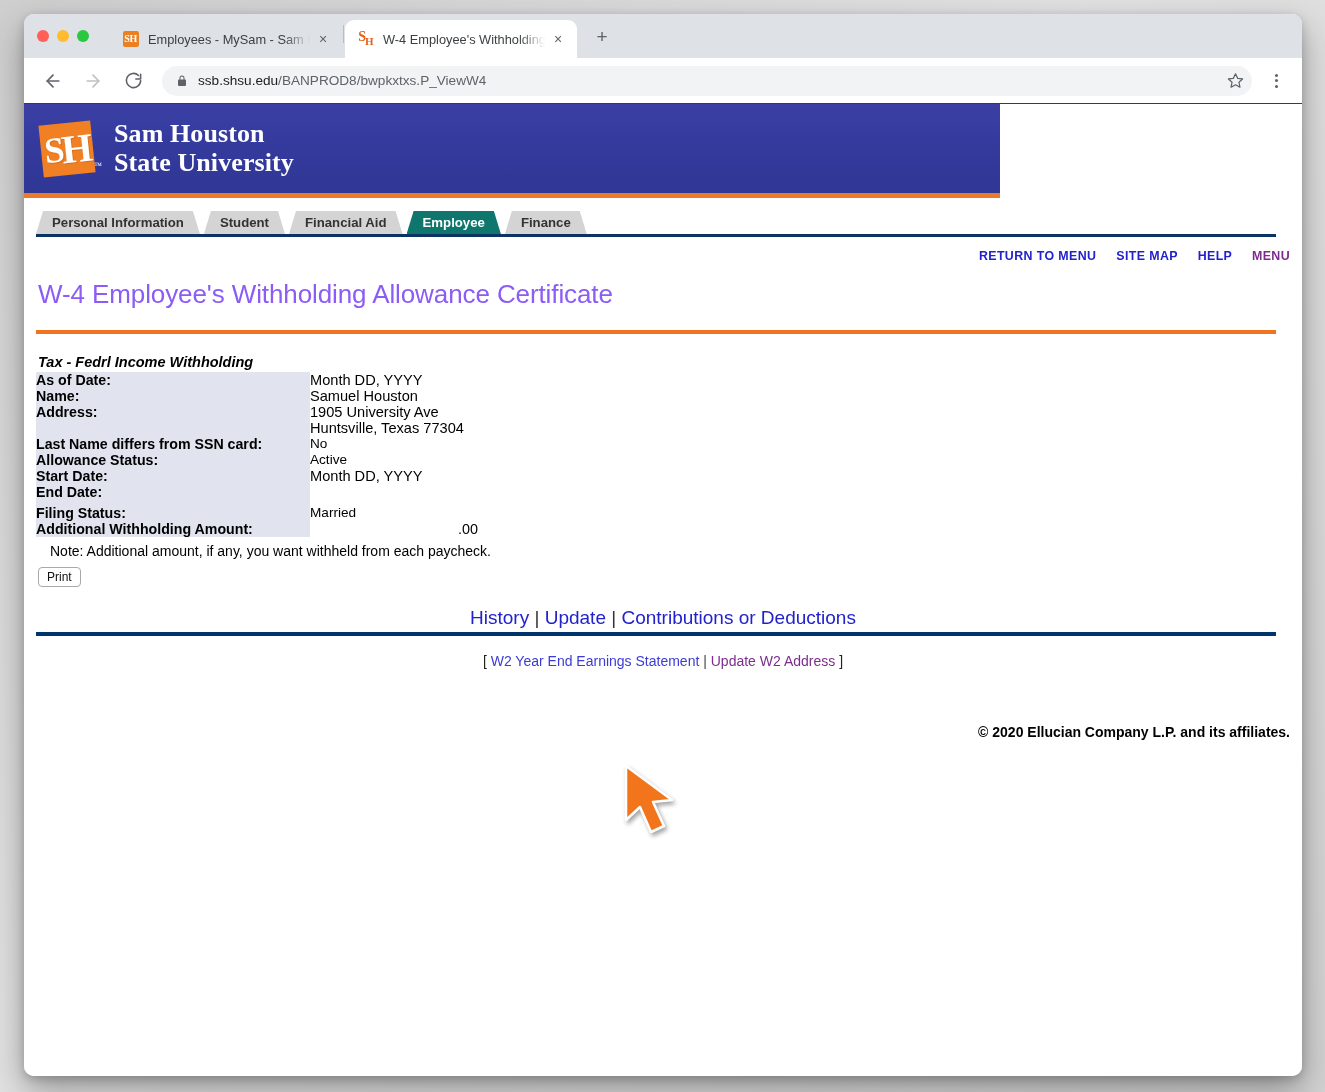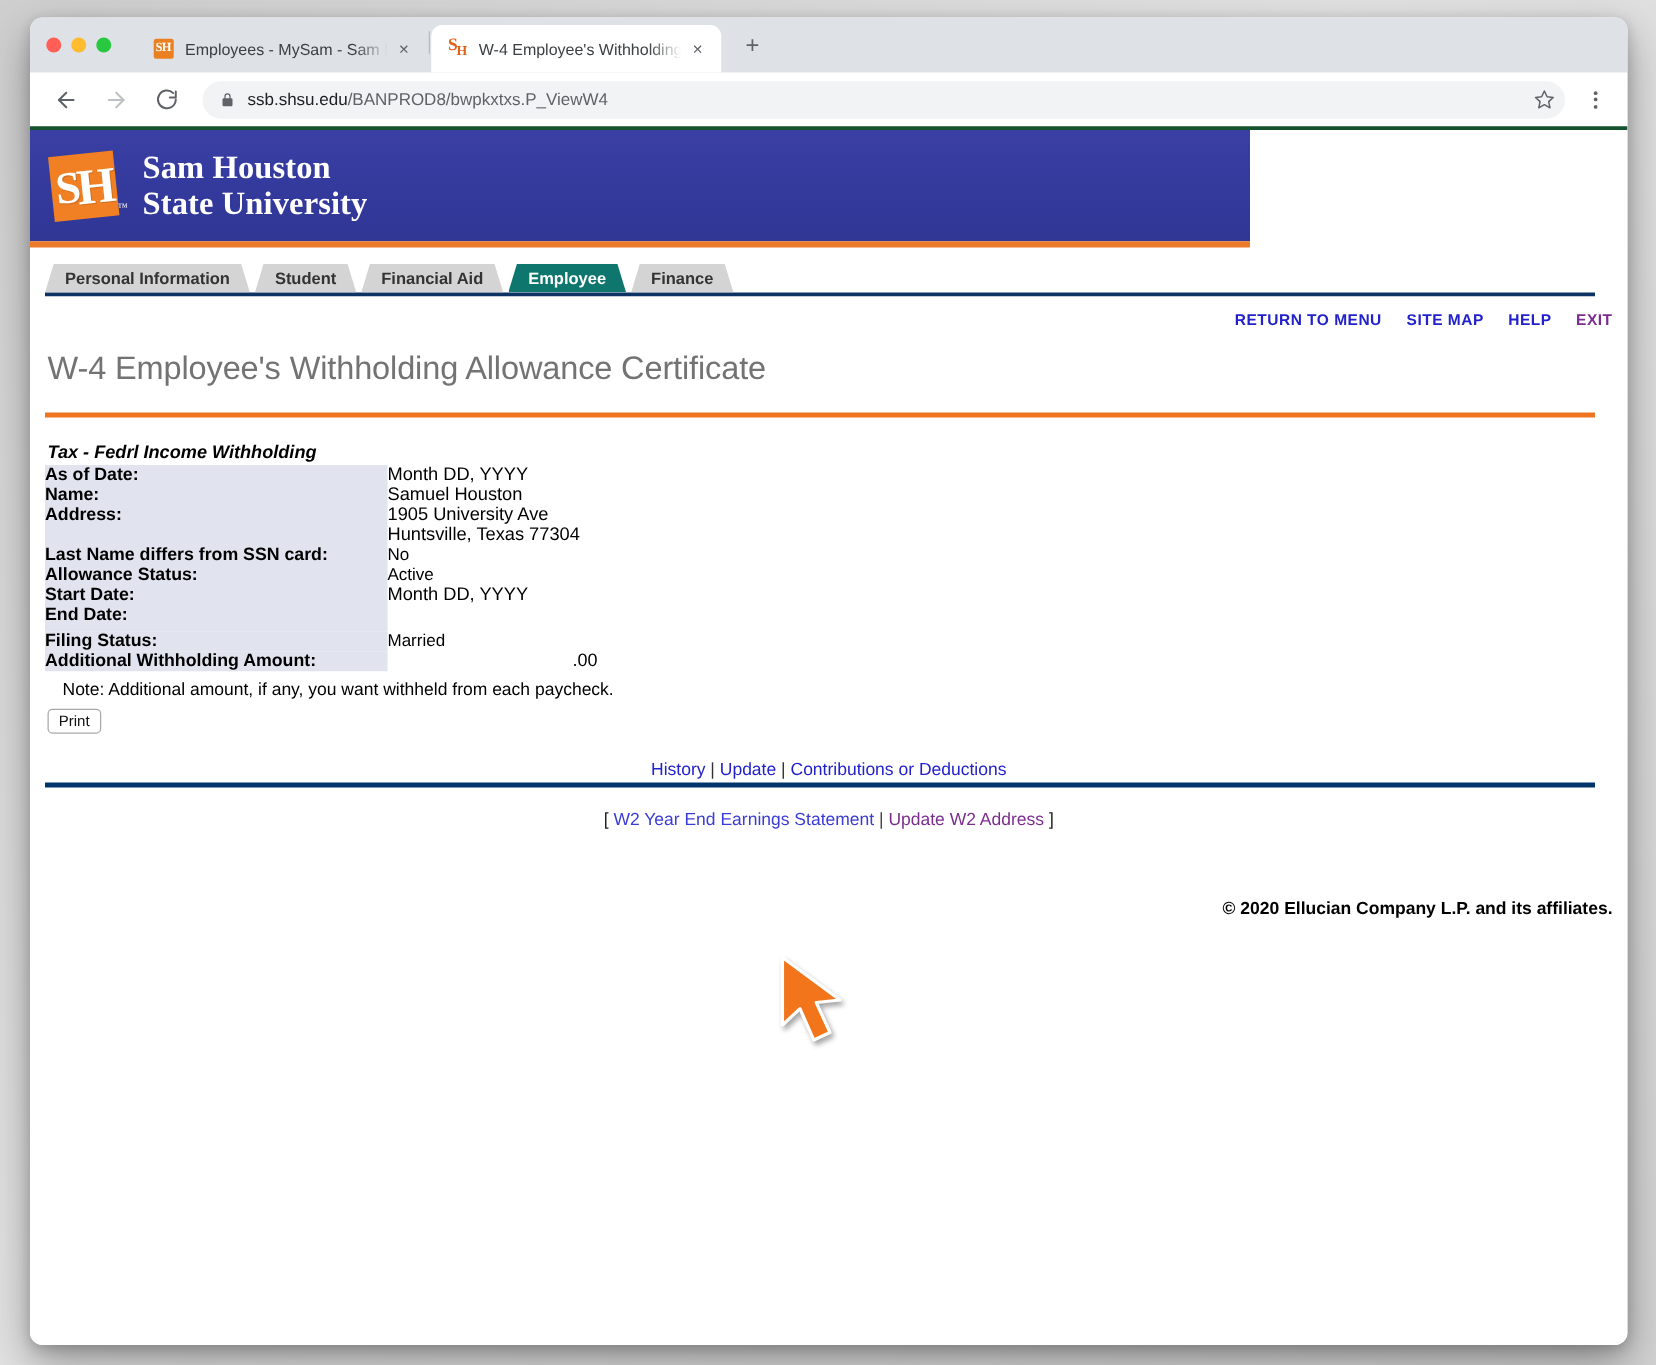--- a/index.html
+++ b/index.html
@@ -90,21 +90,21 @@
     color: #e4611a; font-family: "Liberation Serif", serif; font-weight: bold;
     font-size: 14px; line-height: 16px; letter-spacing: -1px;
   }
   .fav-sh sub { font-size: 11px; }
 
   
   .toolbar {
     height: 46px; background: #ffffff;
     display: flex; align-items: center;
     padding: 0 12px 0 14px;
-    border-bottom: 3px solid #14532d;
+    border-bottom: 1px solid #14532d;
   }
   .nav-btn {
     width: 30px; height: 30px; margin-right: 10px;
     display: flex; align-items: center; justify-content: center;
     color: #5f6368; border-radius: 50%;
   }
   .nav-btn.disabled { color: #bdc1c6; }
   .omnibox {
     flex: 1 1 auto;
     height: 30px;
@@ -218,21 +218,21 @@
     font-size: 12.4px;
     font-weight: bold;
     letter-spacing: .4px;
   }
   .toplinks a { color: #2222cc; text-decoration: none; margin-left: 16px; }
   .toplinks a.exit { color: #7b2d8e; }
 
   h1.page-title {
     font-size: 26px;
     font-weight: normal;
-    color: #737373;
+    color: #8b5cf6;
     margin: 16px 0 0 2px;
     letter-spacing: -.1px;
   }
   .orange-rule {
     height: 4px; background: #ee7422; margin: 20px 0 0 0; width: 1240px;
   }
 
   .section-title {
     font-size: 14.5px; font-weight: bold; font-style: italic;
     margin: 20px 0 2px 2px;
@@ -267,21 +267,21 @@
     padding: 2px 8px;
     background: #ffffff;
     border: 1px solid #a9a9a9;
     border-radius: 4px;
     color: #111;
   }
 
   .midlinks {
     text-align: center;
     margin-top: 20px;
-    font-size: 14px;
+    font-size: 19px;
   }
   .midlinks a { color: #2222cc; text-decoration: none; }
   .midlinks .bar { color: #333; }
 
   .navy-rule { height: 4px; background: #00356b; margin: 3px 12px 0 12px; width: 1240px; }
 
   .botlinks {
     text-align: center;
     margin-top: 17px;
     font-size: 14px;
@@ -406,21 +406,21 @@
       <div class="ntab">Finance</div>
     </div>
     <div class="navrule"></div>
 
     <div class="page">
 
       <div class="toplinks">
         <a href="#">RETURN TO MENU</a>
         <a href="#">SITE MAP</a>
         <a href="#">HELP</a>
-        <a href="#" class="exit">EXIT</a>
+        <a href="#" class="exit">MENU</a>
       </div>
 
       <h1 class="page-title">W-4 Employee's Withholding Allowance Certificate</h1>
       <div class="orange-rule"></div>
 
       <div class="section-title">Tax - Fedrl Income Withholding</div>
 
       <table class="data">
         <tbody>
           <tr>

